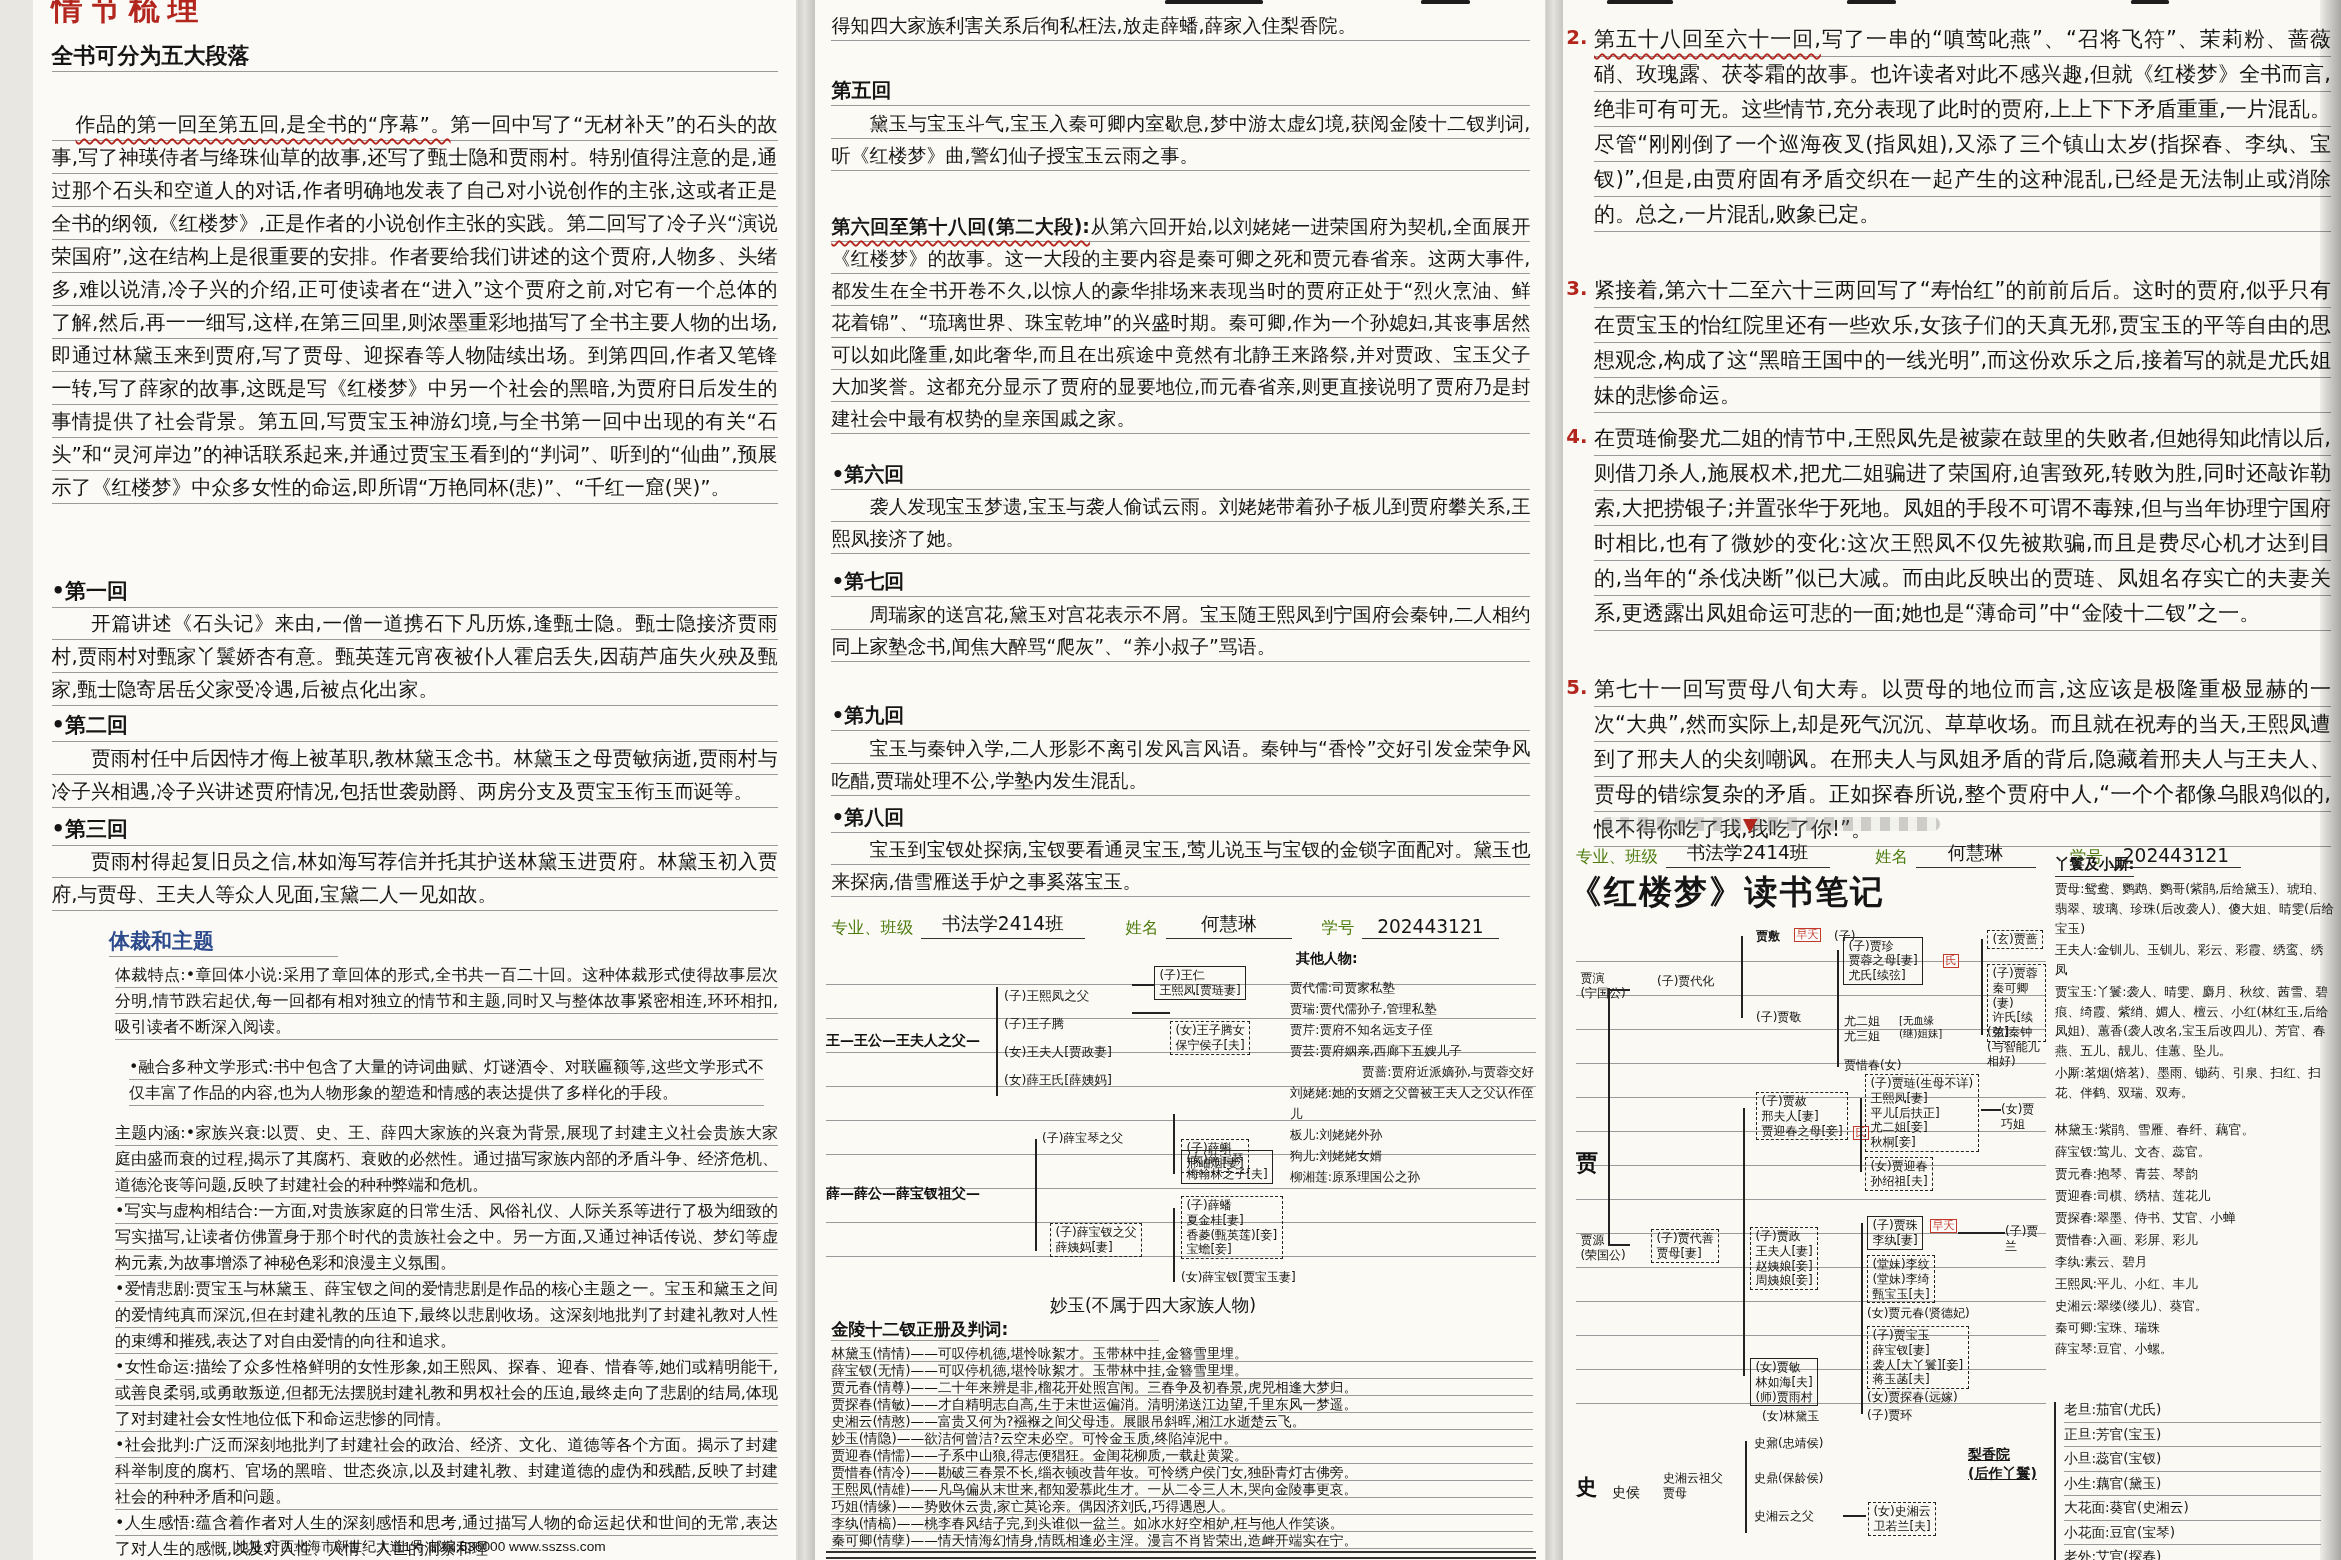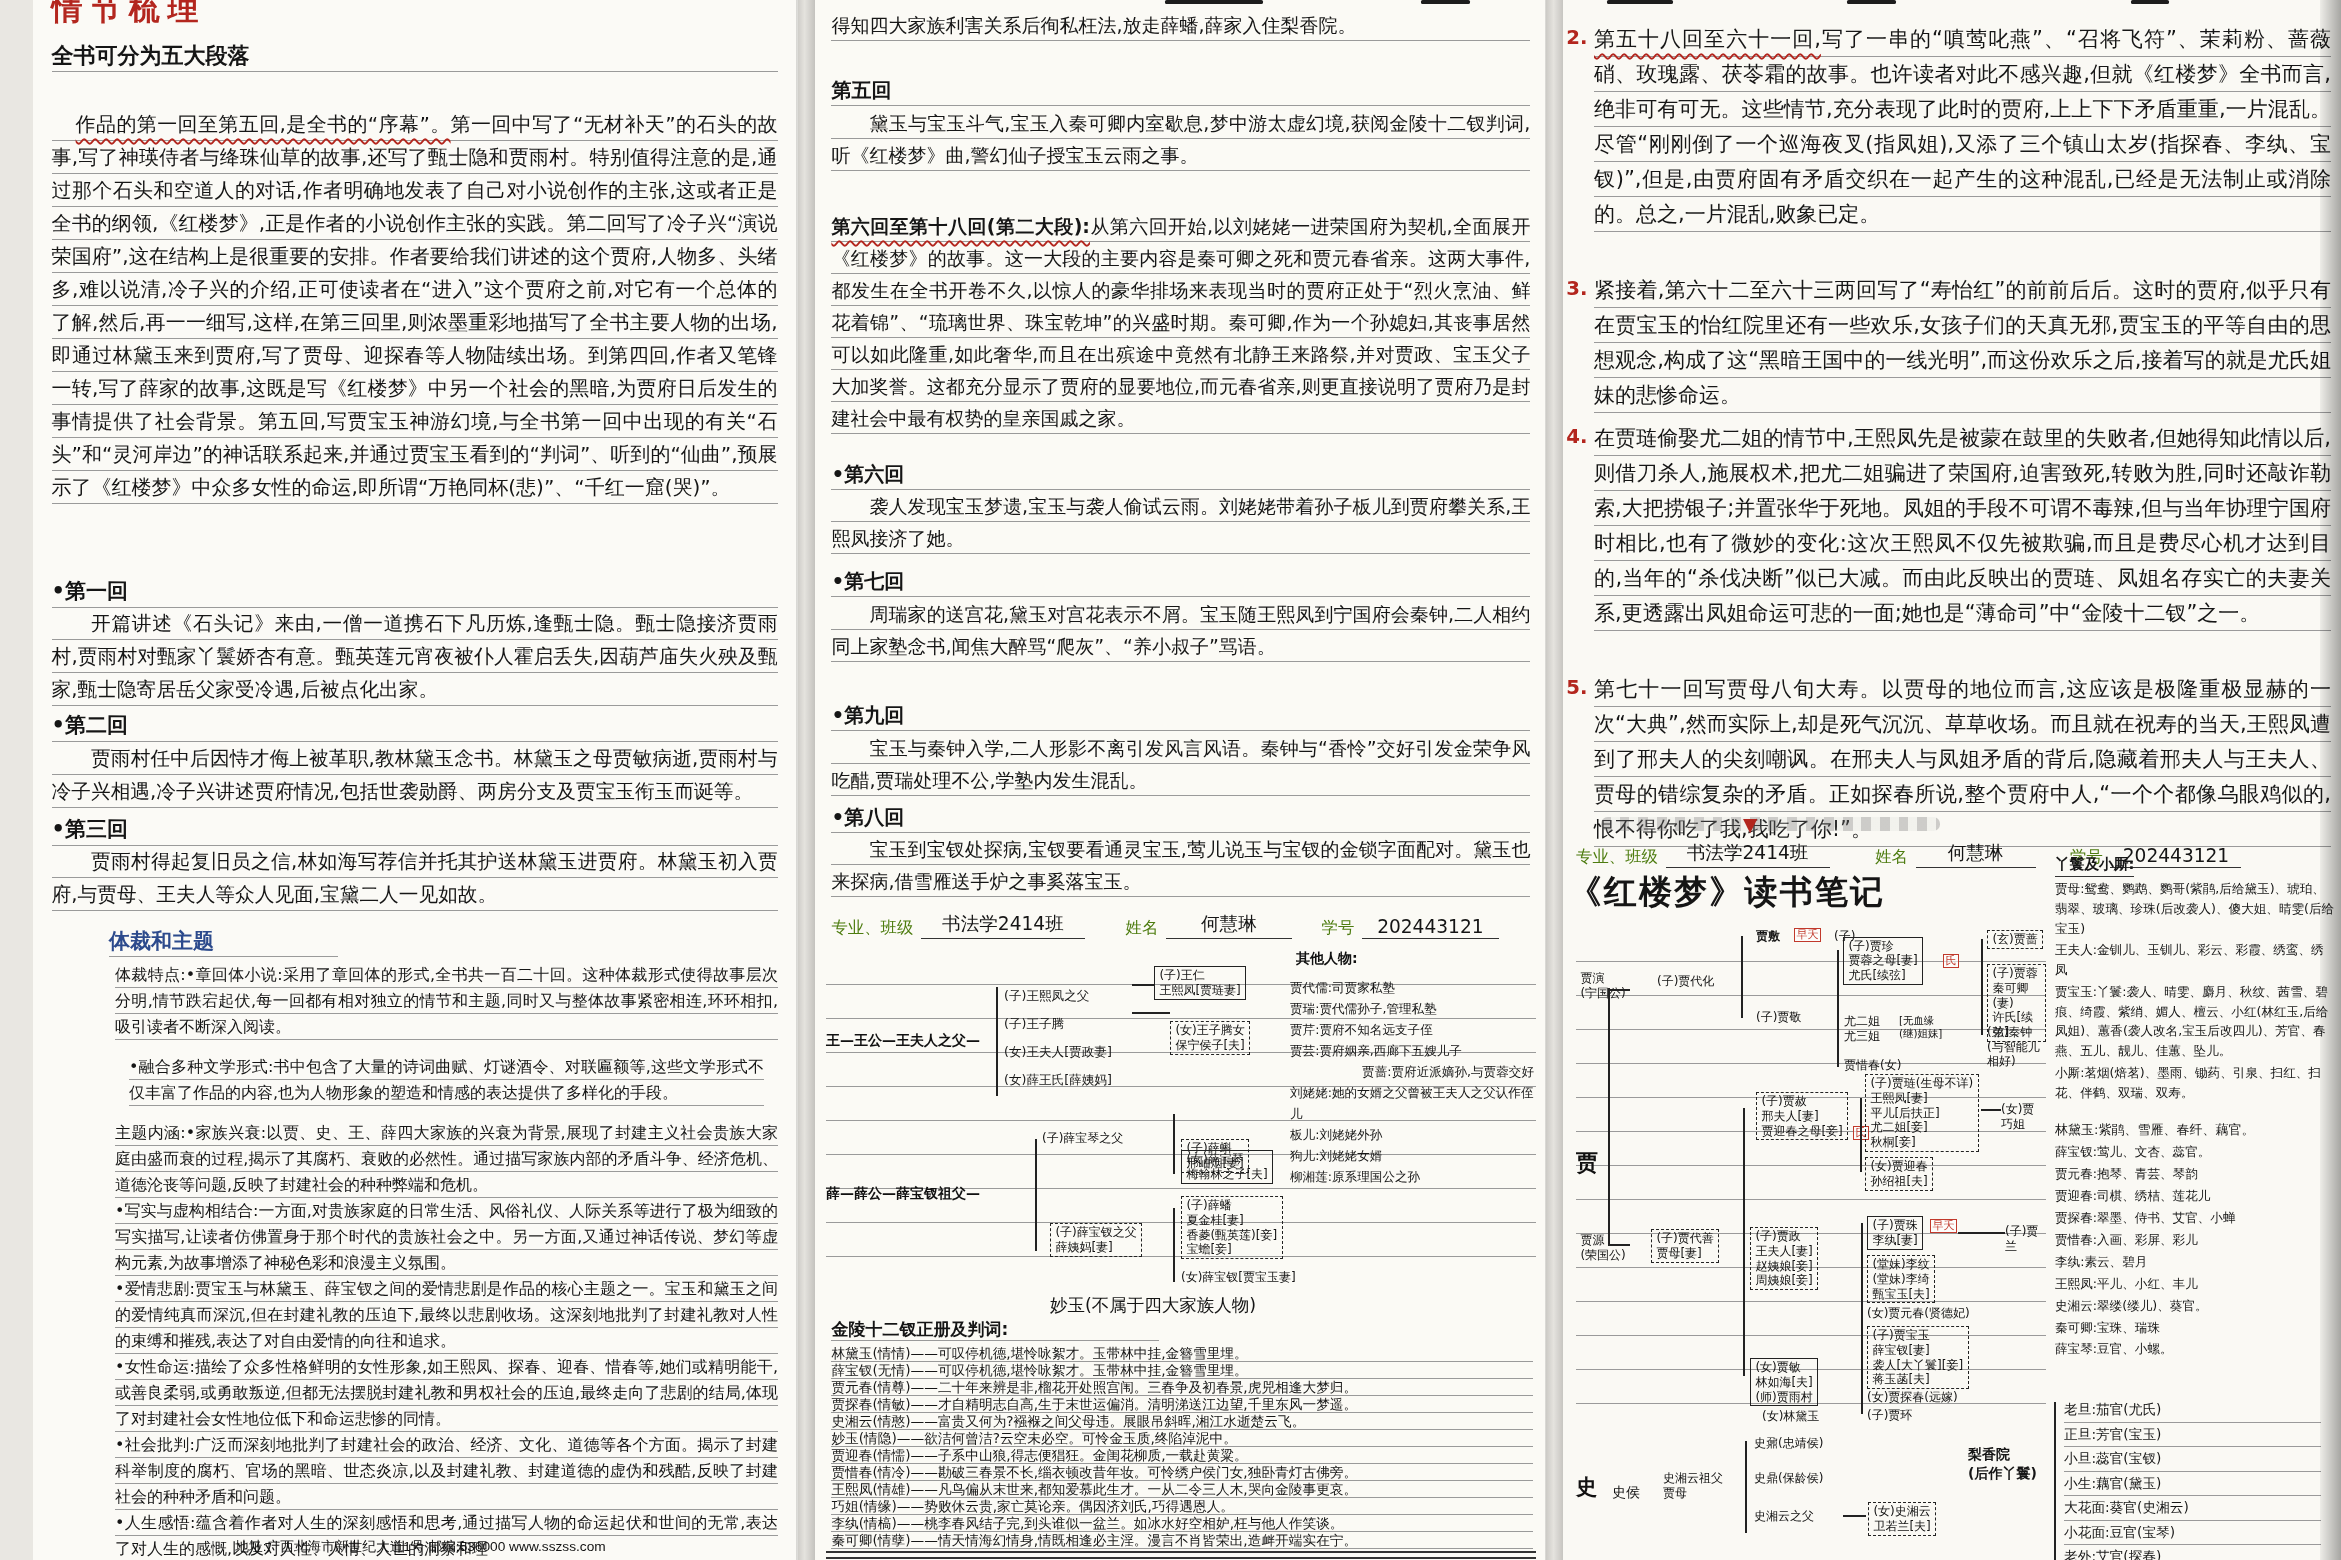--- a/index.html
+++ b/index.html
@@ -4,21 +4,21 @@
 <style>
   html,body{margin:0;padding:0;background:#dedcd6;}
   *{box-sizing:border-box;}
   .canvas{position:relative;width:2342px;height:1561px;background:#e9e7e2;overflow:hidden;
           font-family:"DejaVu Sans",sans-serif;color:#161616;}
   .page{position:absolute;top:0;height:1561px;background:#fbfaf6;overflow:hidden;}
   .abs{position:absolute;}
   .ruled{background-image:repeating-linear-gradient(to bottom,transparent 0,transparent calc(var(--lh) - 1.1px),#9a9a9a calc(var(--lh) - 1.1px),#9a9a9a var(--lh));}
   .hw{color:#151515;}
   .para{text-align:justify;}
-  .pre{white-space:pre-line;}
+  .pre{white-space:pre-line;text-decoration:underline;}
   .wavy-red{text-decoration:underline;text-decoration-style:wavy;text-decoration-color:#b3261e;text-decoration-thickness:1.6px;text-underline-offset:6.6px;}
   .blue{color:#2c4a8c;}
   .redink{color:#b3261e;}
   .node{position:absolute;white-space:pre-line;line-height:14.7px;font-size:12px;color:#111;}
   .nbox{border:1.6px solid #222;padding:1.1px 4.4px;}
   .ndash{border:1.6px dashed #222;padding:1.1px 4.4px;}
   .ln{position:absolute;background:#222;}
   .rbox{position:absolute;border:1.6px solid #c1392b;color:#c1392b;font-size:11px;line-height:12px;padding:0 1.6px;background:rgba(255,255,255,.6);}
   .seam{position:absolute;top:0;height:1561px;width:18.6px;background:linear-gradient(90deg,rgba(0,0,0,.14),rgba(0,0,0,.02) 45%,rgba(0,0,0,.16));}
   .frag{position:absolute;top:0;height:3.8px;background:#1d1d1d;border-radius:1.6px;}

